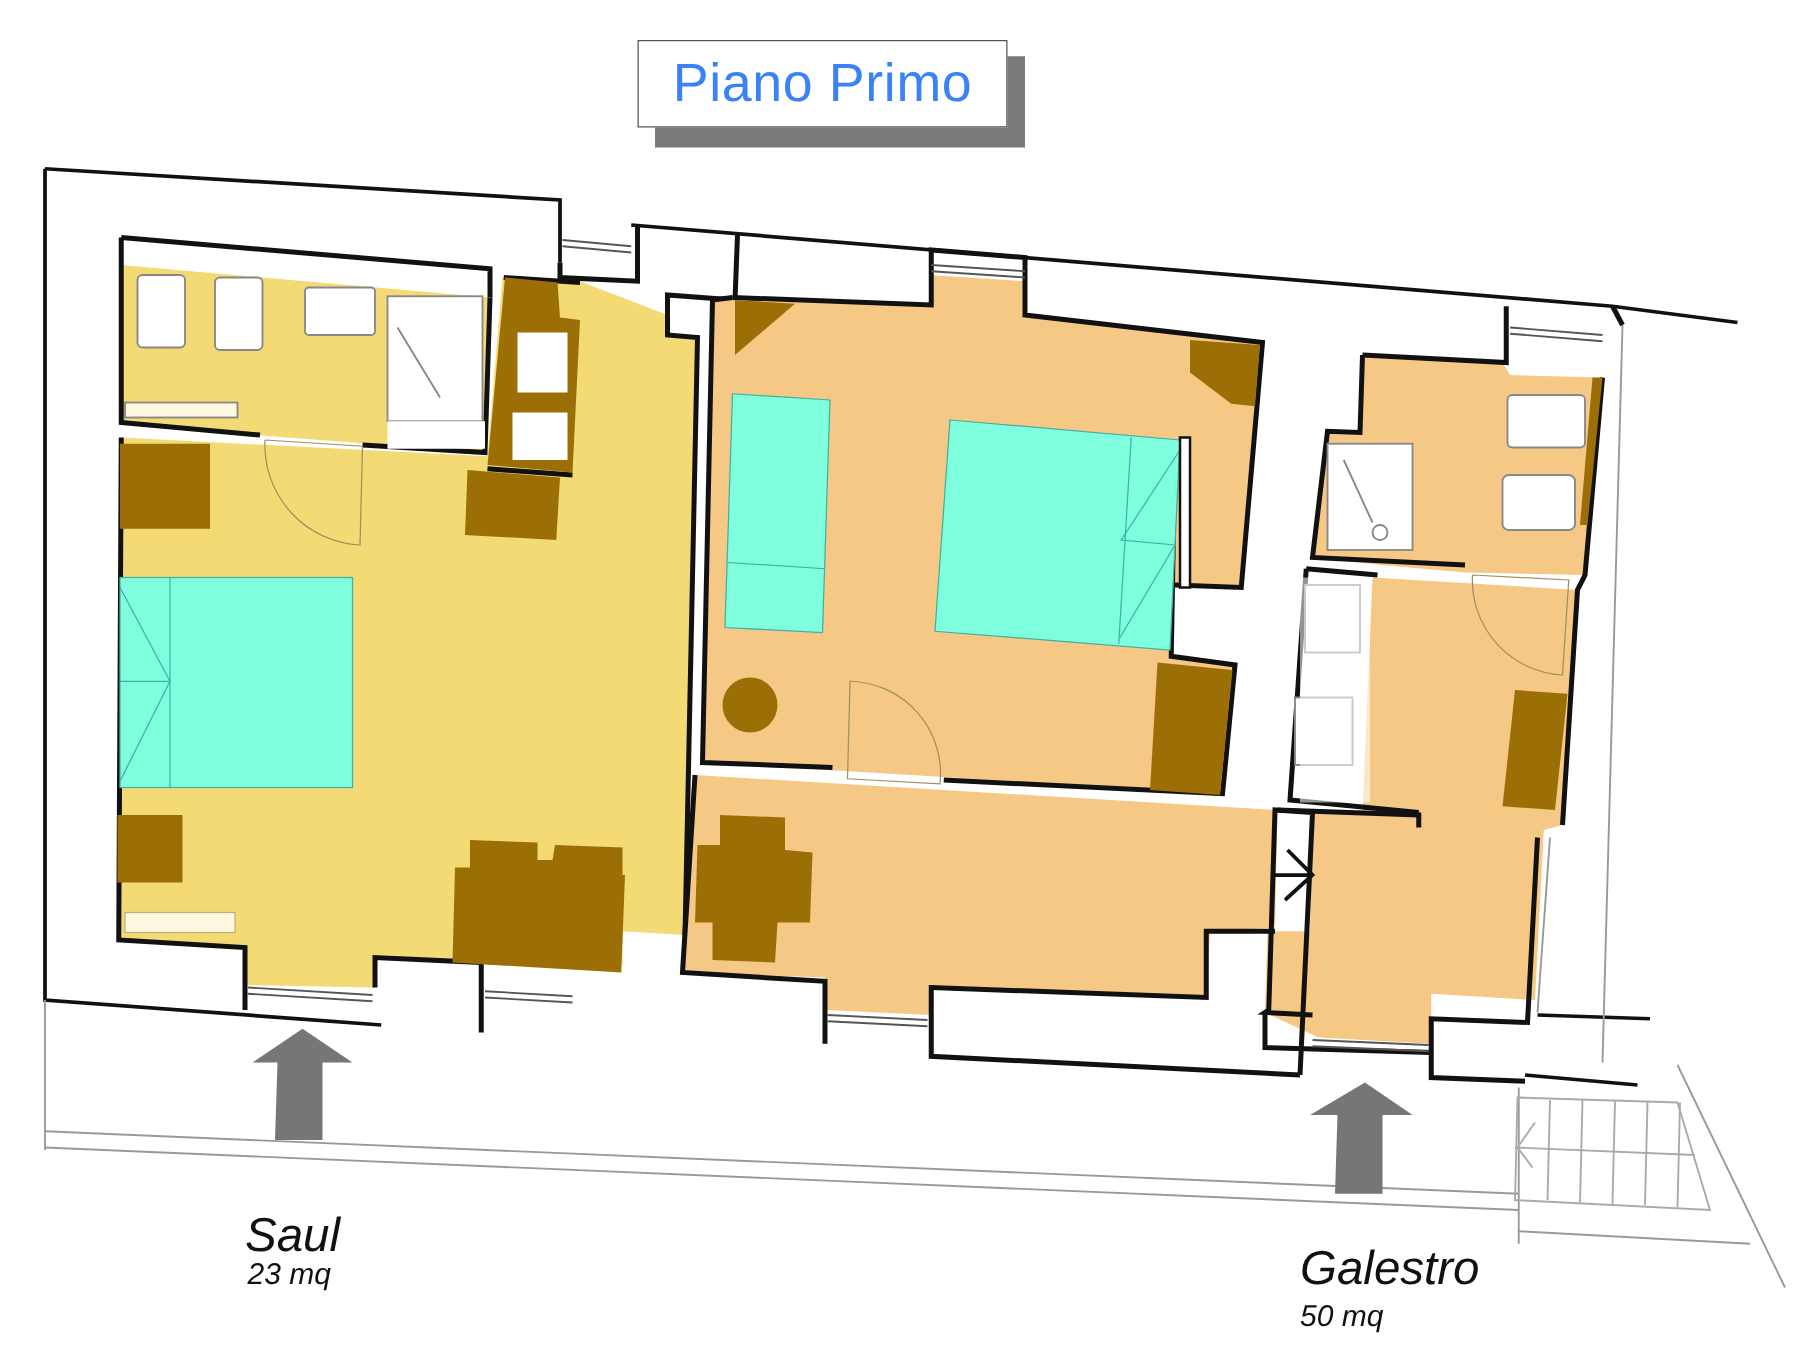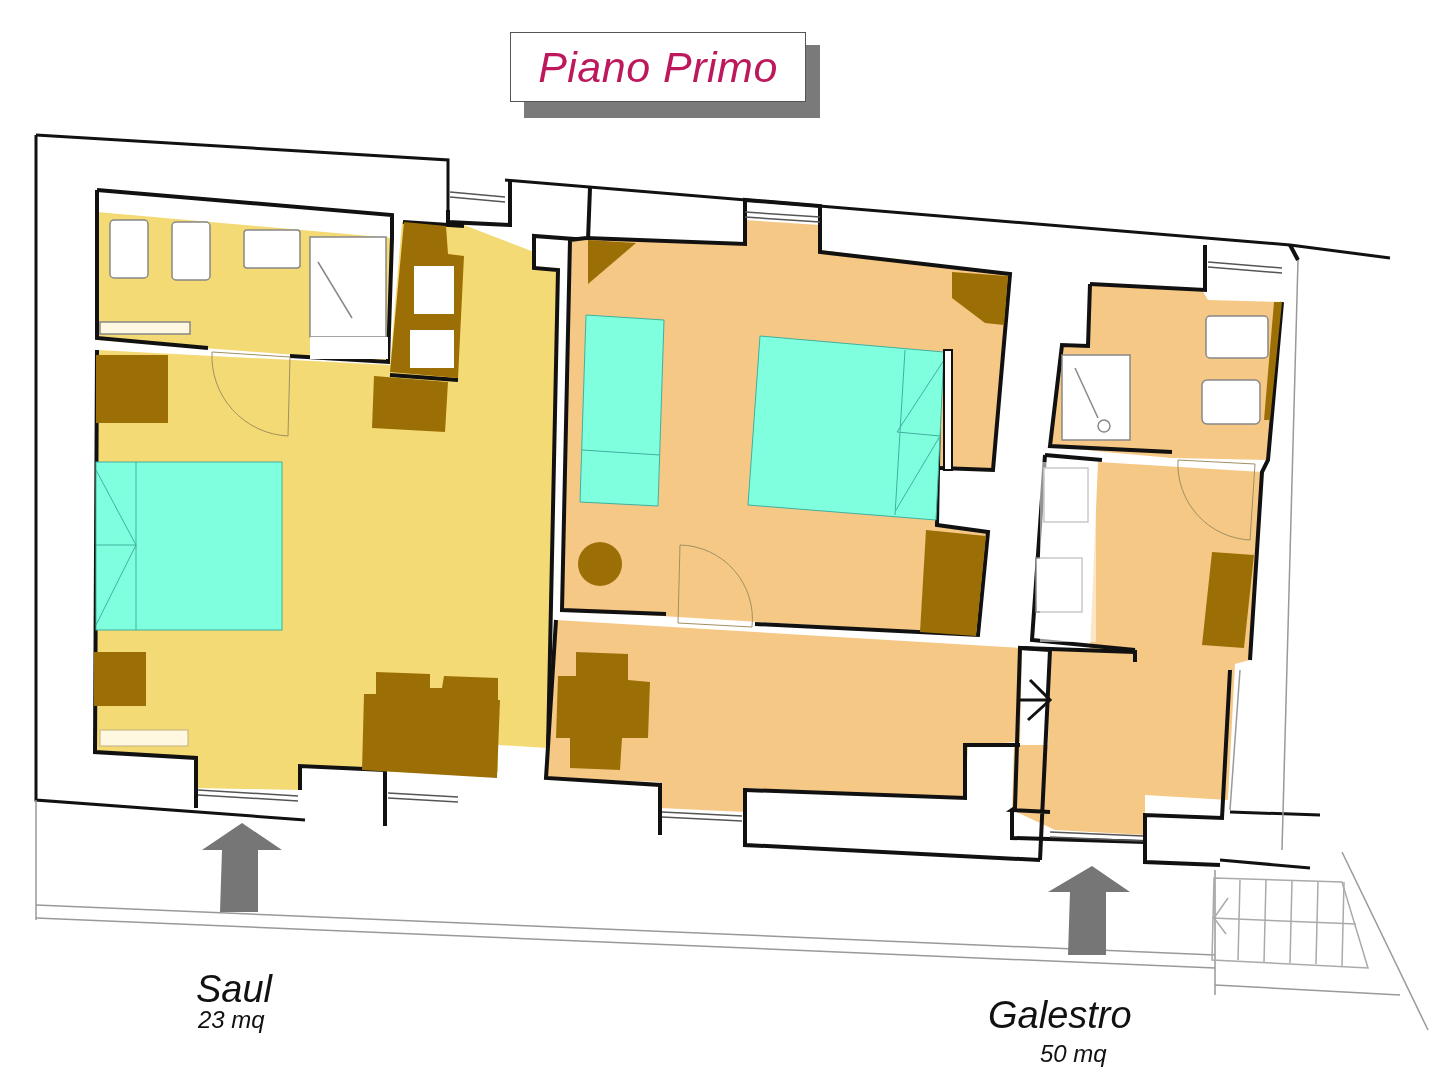--- a/index.html
+++ b/index.html
@@ -1,20 +1,20 @@
 <!DOCTYPE html>
 <html><head>
   <meta charset="utf-8">
   <style>
     html, body { margin: 0; padding: 0; background: #ffffff; }
     body { width: 1451px; height: 1080px; position: relative; overflow: hidden; font-family: "Liberation Sans", sans-serif; }
     #plan { position: absolute; left: 0; top: 0; width: 1451px; height: 1080px; }
     .title-shadow { position: absolute; left: 524px; top: 45px; width: 296px; height: 73px; background: #7a7a7a; }
     .title-box { position: absolute; left: 510px; top: 32px; width: 296px; height: 70px; background: #fff; border: 1px solid #555; box-sizing: border-box; display: flex; align-items: center; justify-content: center; }
-    .title-text { font-style: italic; font-size: 43px; color: #be185d; letter-spacing: 0.5px; }
+    .title-text { font-size: 43px; color: #3b82f6; letter-spacing: 0.5px; }
     .label { position: absolute; font-style: italic; color: #111; }
     .label-name { font-size: 38px; }
     .label-area { font-size: 24px; }
   </style>
 </head>
 <body>
 
 <svg id="plan" viewBox="0 0 1451 1080" xmlns="http://www.w3.org/2000/svg">
 
   <g fill="none" stroke="#111" stroke-width="3">
@@ -191,14 +191,14 @@
   <polygon points="1092,866 1130,892 1106,892 1106,955 1068,955 1070,892 1048,892" fill="#767676"></polygon>
 </svg>
 
 <div class="title-shadow"></div>
 <div class="title-box">
   <span class="title-text">Piano Primo</span>
 </div>
 
 <div class="label label-name" style="left:196px; top:968px;">Saul</div>
 <div class="label label-area" style="left:198px; top:1006px;text-align:center;">23 mq</div>
-<div class="label label-name" style="left:988px; top:994px;">Galestro</div>
+<div class="label label-name" style="left:1040px; top:994px;">Galestro</div>
 <div class="label label-area" style="left:1040px; top:1040px;">50 mq</div>
 
 </body></html>

